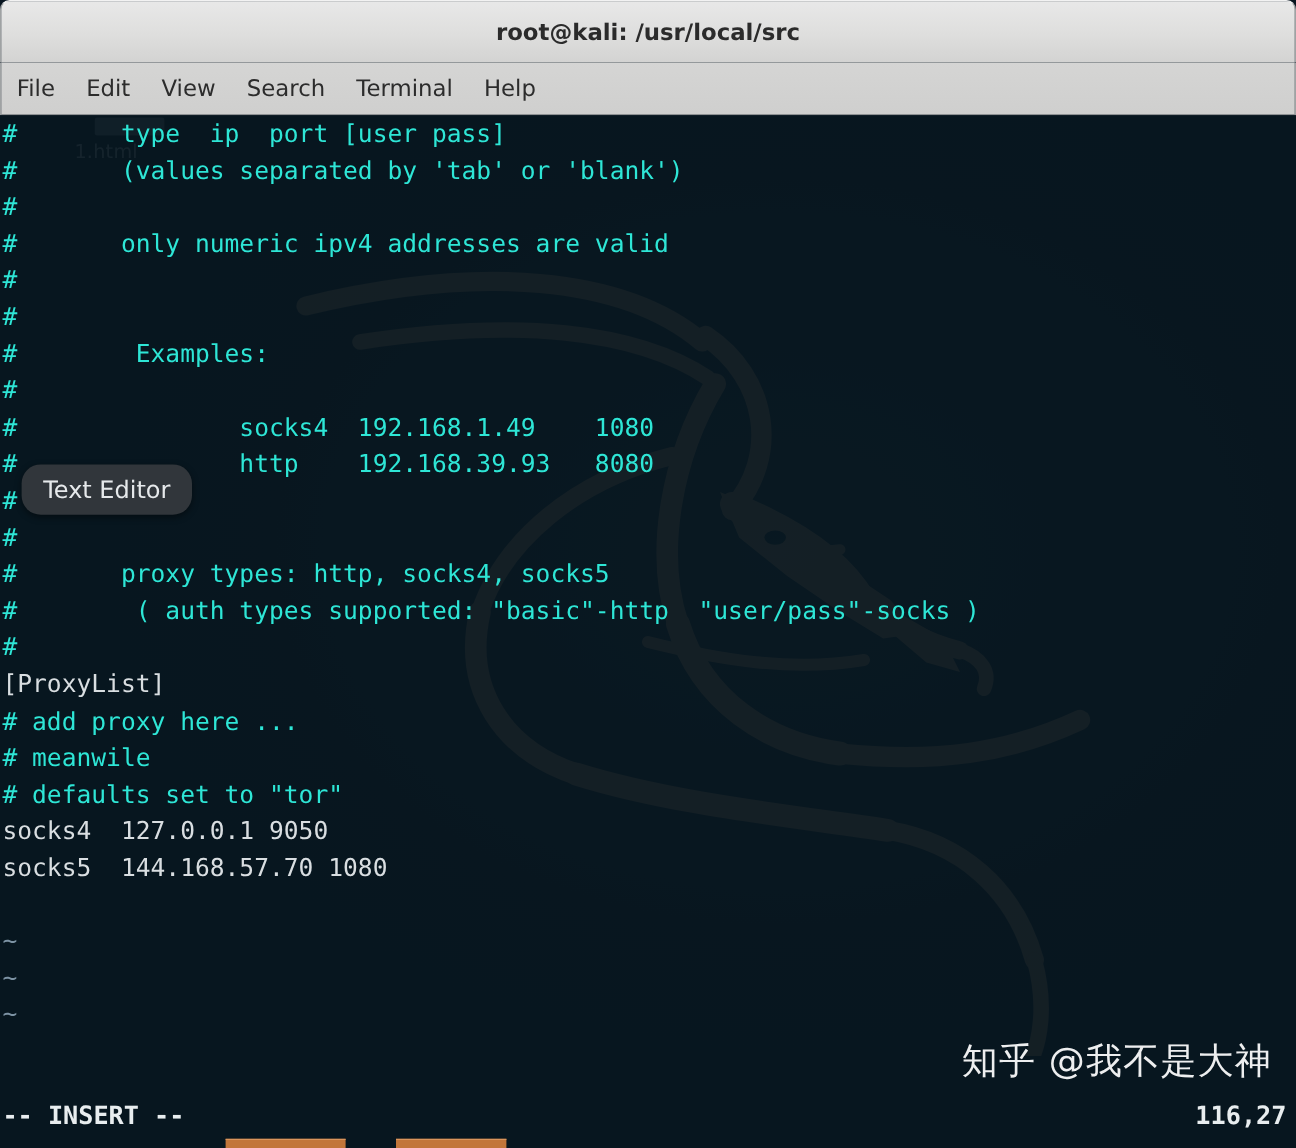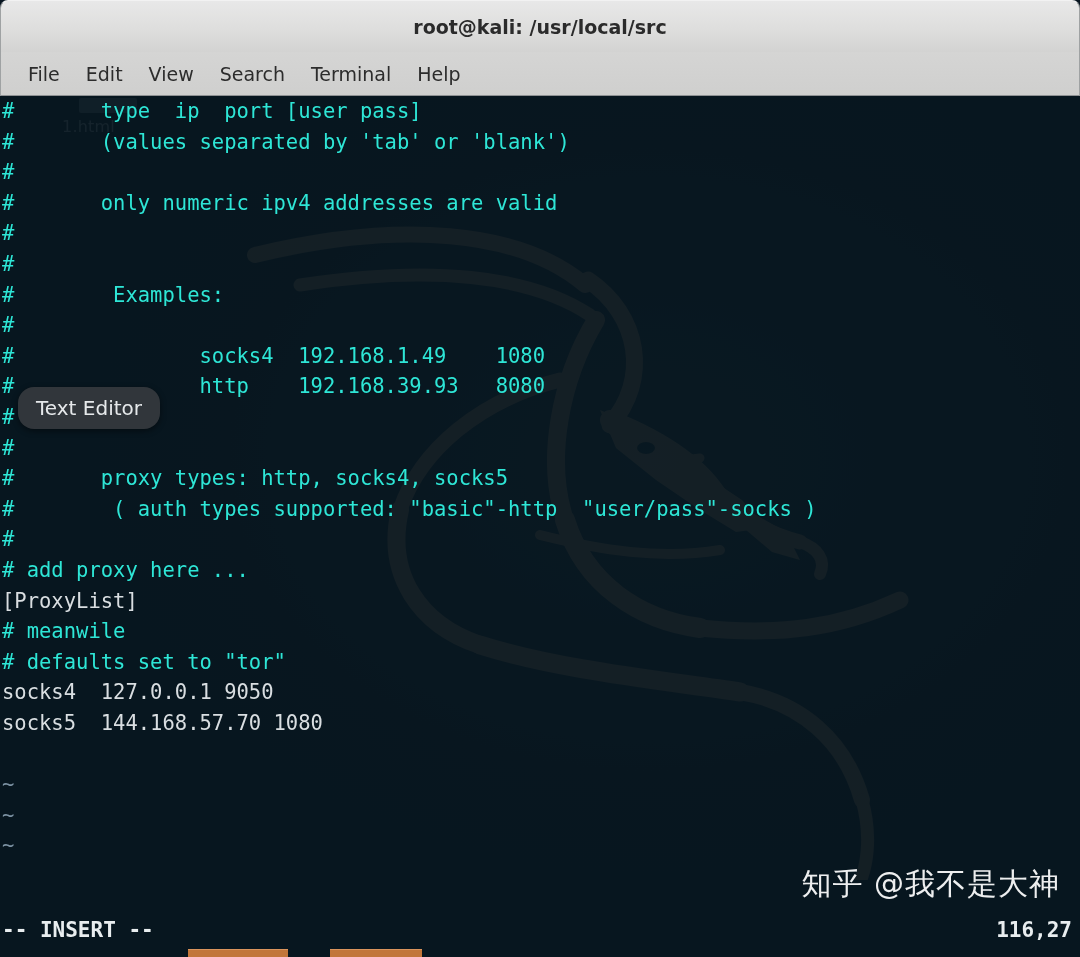--- a/index.html
+++ b/index.html
@@ -94,21 +94,20 @@
   .menubar {
     position: relative;
     height: 44px;
     background: linear-gradient(180deg, #d5d5d4 0%, #cfcfce 100%);
     border-left: 1px solid #9fa2a3;
     border-right: 1px solid #9fa2a3;
     border-bottom: 1px solid #8e9193;
     box-sizing: border-box;
     display: flex;
     align-items: center;
-    padding-left: 14px;
   }
   .menu-item {
     font-family: "DejaVu Sans", sans-serif;
     font-size: 19px;
     color: #2c2c2c;
     padding: 3px 13px;
     cursor: default;
     white-space: nowrap;
   }
 
@@ -275,22 +274,22 @@
           <div class="line">#</div>
           <div class="line">#        Examples:</div>
           <div class="line">#</div>
           <div class="line">#               socks4  192.168.1.49    1080</div>
           <div class="line">#               http    192.168.39.93   8080</div>
           <div class="line">#</div>
           <div class="line">#</div>
           <div class="line">#       proxy types: http, socks4, socks5</div>
           <div class="line">#        ( auth types supported: "basic"-http  "user/pass"-socks )</div>
           <div class="line">#</div>
+          <div class="line white">[ProxyList]</div>
           <div class="line"># add proxy here ...</div>
-          <div class="line white">[ProxyList]</div>
           <div class="line"># meanwile</div>
           <div class="line"># defaults set to "tor"</div>
           <div class="line white">socks4  127.0.0.1 9050</div>
           <div class="line white">socks5  144.168.57.70 1080</div>
           <div class="line">&nbsp;</div>
           <div class="line tilde">~</div>
           <div class="line tilde">~</div>
           <div class="line tilde">~</div>
         </div>
 

